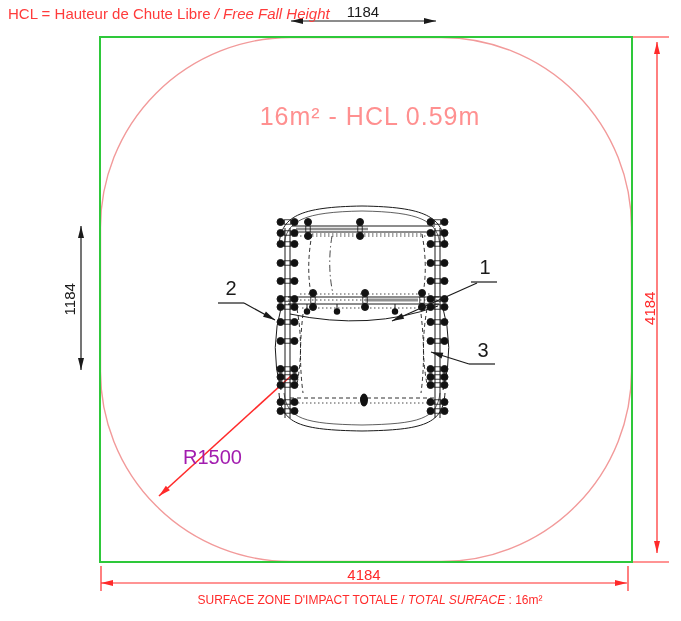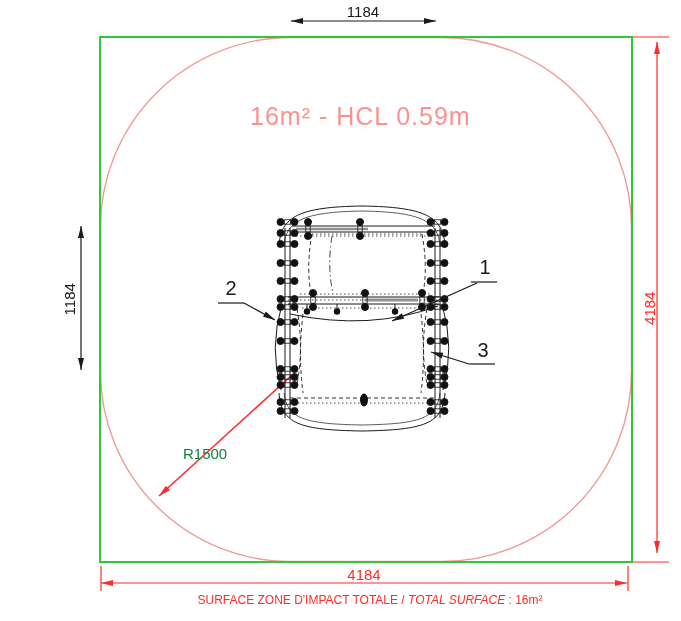--- a/index.html
+++ b/index.html
@@ -4,29 +4,29 @@
 <style>
   html,body{margin:0;padding:0;background:#ffffff;}
   #canvas{
     position:relative;width:681px;height:621px;background:#ffffff;overflow:hidden;
     font-family:"Liberation Sans", sans-serif;
   }
   #drawing{position:absolute;left:0;top:0;}
   .lbl{position:absolute;white-space:nowrap;line-height:1.1;}
   .note{left:8px;top:6px;font-size:15px;color:#ff3b3b;}
   .note .it{font-style:italic;}
-  .zone-label{left:250px;top:103px;width:240px;text-align:left;font-size:25px;
+  .zone-label{left:250px;top:103px;width:240px;text-align:center;font-size:25px;
               letter-spacing:1px;color:#ff9090;}
   .dim{font-size:15px;color:#1a1a1a;text-align:center;}
   .dim-red{color:#ff2a2a;}
   .dim-top{left:333px;top:4px;width:60px;}
   .dim-left{left:40px;top:291px;width:60px;transform:rotate(-90deg);}
   .dim-right{left:620px;top:300px;width:60px;transform:rotate(-90deg);}
   .dim-bottom{left:334px;top:567px;width:60px;}
-  .r1500{left:183px;top:446px;font-size:15px;color:#15803d;}
+  .r1500{left:183px;top:446px;font-size:20px;color:#a21caf;}
   .part{font-size:20px;color:#1a1a1a;width:26px;text-align:center;}
   .part1{left:472px;top:256px;}
   .part2{left:218px;top:277px;}
   .part3{left:470px;top:339px;}
   .footer{left:110px;top:594px;width:520px;text-align:center;font-size:12px;color:#ff2b2b;}
   .footer .it{font-style:italic;}
 </style>
 </head>
 <body>
 
@@ -174,20 +174,23 @@
     <g stroke="#1a1a1a" stroke-width="1.2">
       <line x1="471" y1="282" x2="497" y2="282"></line>
       <line x1="477" y1="283" x2="392" y2="321" marker-end="url(#mb)"></line>
       <line x1="218" y1="303" x2="244" y2="303"></line>
       <line x1="244" y1="303" x2="275" y2="320" marker-end="url(#mb)"></line>
       <line x1="469" y1="364" x2="495" y2="364"></line>
       <line x1="469" y1="364" x2="431" y2="352" marker-end="url(#mb)"></line>
     </g>
   </svg>
 
+  <div class="lbl note">
+    <span>HCL = Hauteur de Chute Libre </span><span class="it">/ Free Fall Height</span>
+  </div>
 
   <div class="lbl zone-label">16m² - HCL 0.59m</div>
 
   <div class="lbl dim dim-top">1184</div>
 
   <div class="lbl dim dim-left">1184</div>
 
   <div class="lbl dim dim-red dim-right">4184</div>
 
   <div class="lbl dim dim-red dim-bottom">4184</div>

